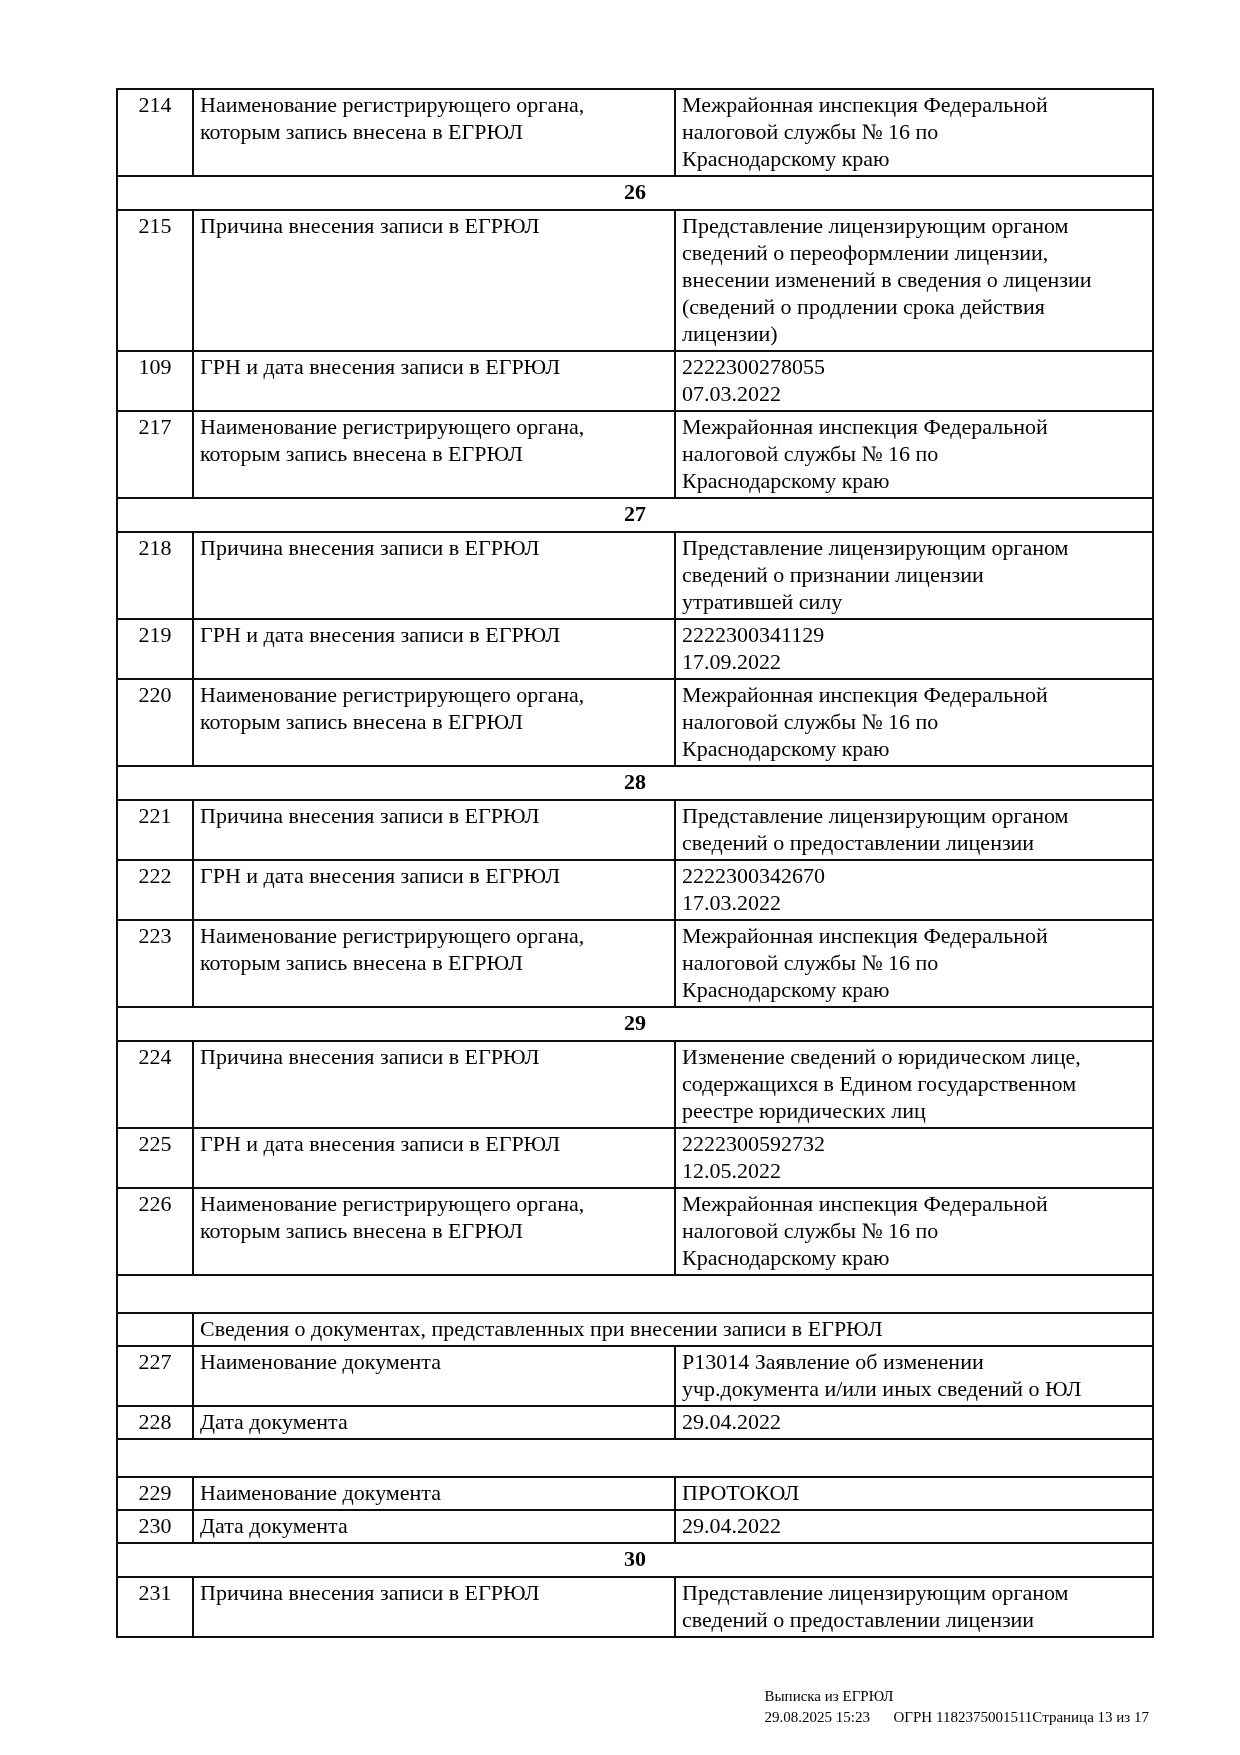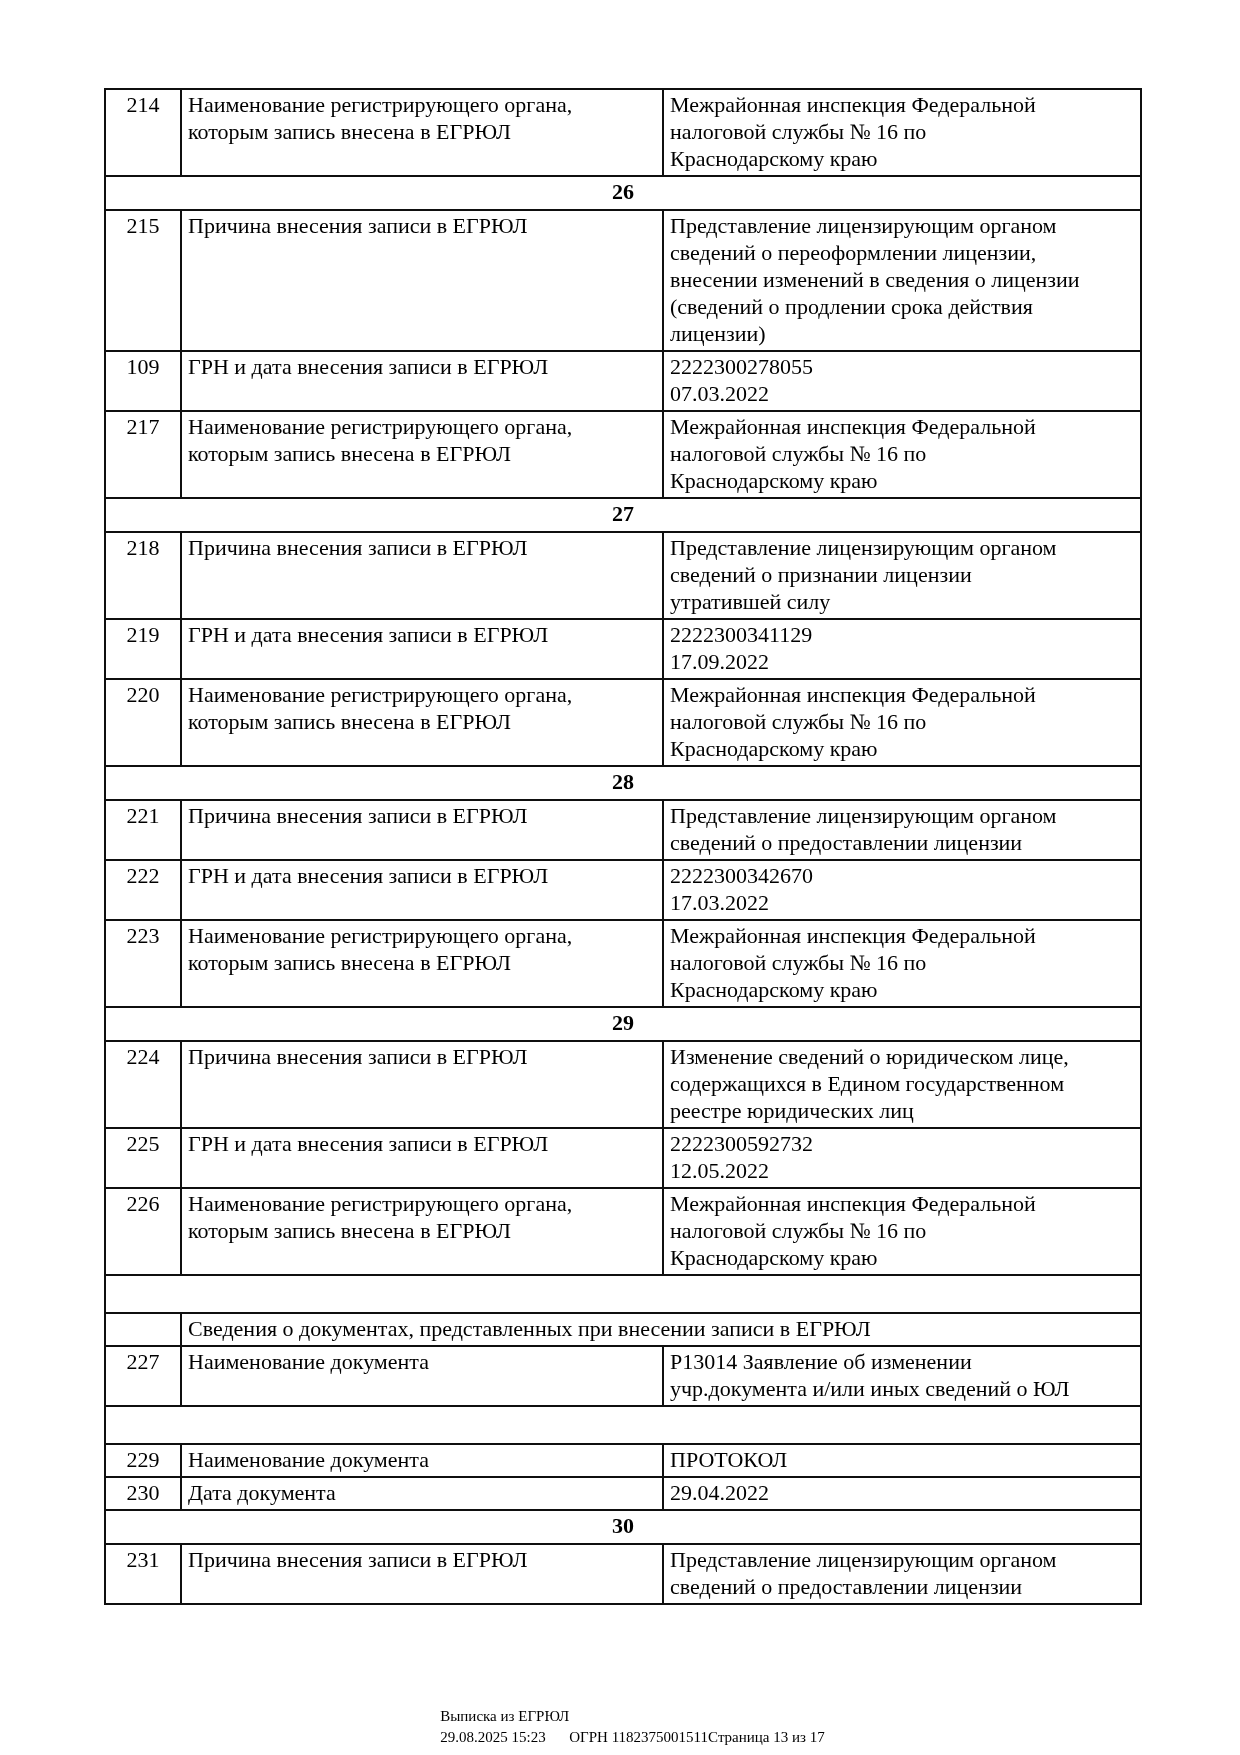--- a/index.html
+++ b/index.html
@@ -14,21 +14,21 @@
     font-family: "Liberation Serif", "DejaVu Serif", serif;
     color: #000000;
   }
   .page {
     position: absolute;
     inset: 0;
     background: #ffffff;
   }
   table.egrul-table {
     position: absolute;
-    left: 104px;
+    left: 116px;
     top: 88px;
     width: 1036px;
     border-collapse: collapse;
     table-layout: fixed;
   }
   table.egrul-table td {
     border: 2px solid #0f0f0f;
     font-size: 22px;
     line-height: 27px;
     padding: 1px 6px 3px 6px;
@@ -52,25 +52,24 @@
   }
   td.cell-subheader {
     white-space: normal;
   }
   .footer {
     position: absolute;
     left: 116px;
     width: 1033px;
     top: 1686px;
     display: flex;
-    justify-content: center;
+    justify-content: flex-end;
     align-items: flex-end;
     font-size: 15px;
     line-height: 21px;
-    margin-top: 20px;
   }
   .footer-left div { white-space: nowrap; }
   .footer-center { text-align: center; }
   .footer-right { text-align: right; }
 </style>
 </head>
 <body>
 
 <div class="page">
 
@@ -191,20 +190,25 @@
         </tr>
         <tr>
           <td class="cell-num"></td>
           <td colspan="2" class="cell-subheader">Сведения о документах, представленных при внесении записи в ЕГРЮЛ</td>
         </tr>
         <tr>
           <td class="cell-num">227</td>
           <td class="cell-label">Наименование документа</td>
           <td class="cell-value">Р13014 Заявление об изменении
 учр.документа и/или иных сведений о ЮЛ</td>
+        </tr>
+        <tr>
+          <td class="cell-num">228</td>
+          <td class="cell-label">Дата документа</td>
+          <td class="cell-value">29.04.2022</td>
         </tr>
         <tr>
           <td colspan="3" class="cell-blank"></td>
         </tr>
         <tr>
           <td class="cell-num">229</td>
           <td class="cell-label">Наименование документа</td>
           <td class="cell-value">ПРОТОКОЛ</td>
         </tr>
         <tr>

